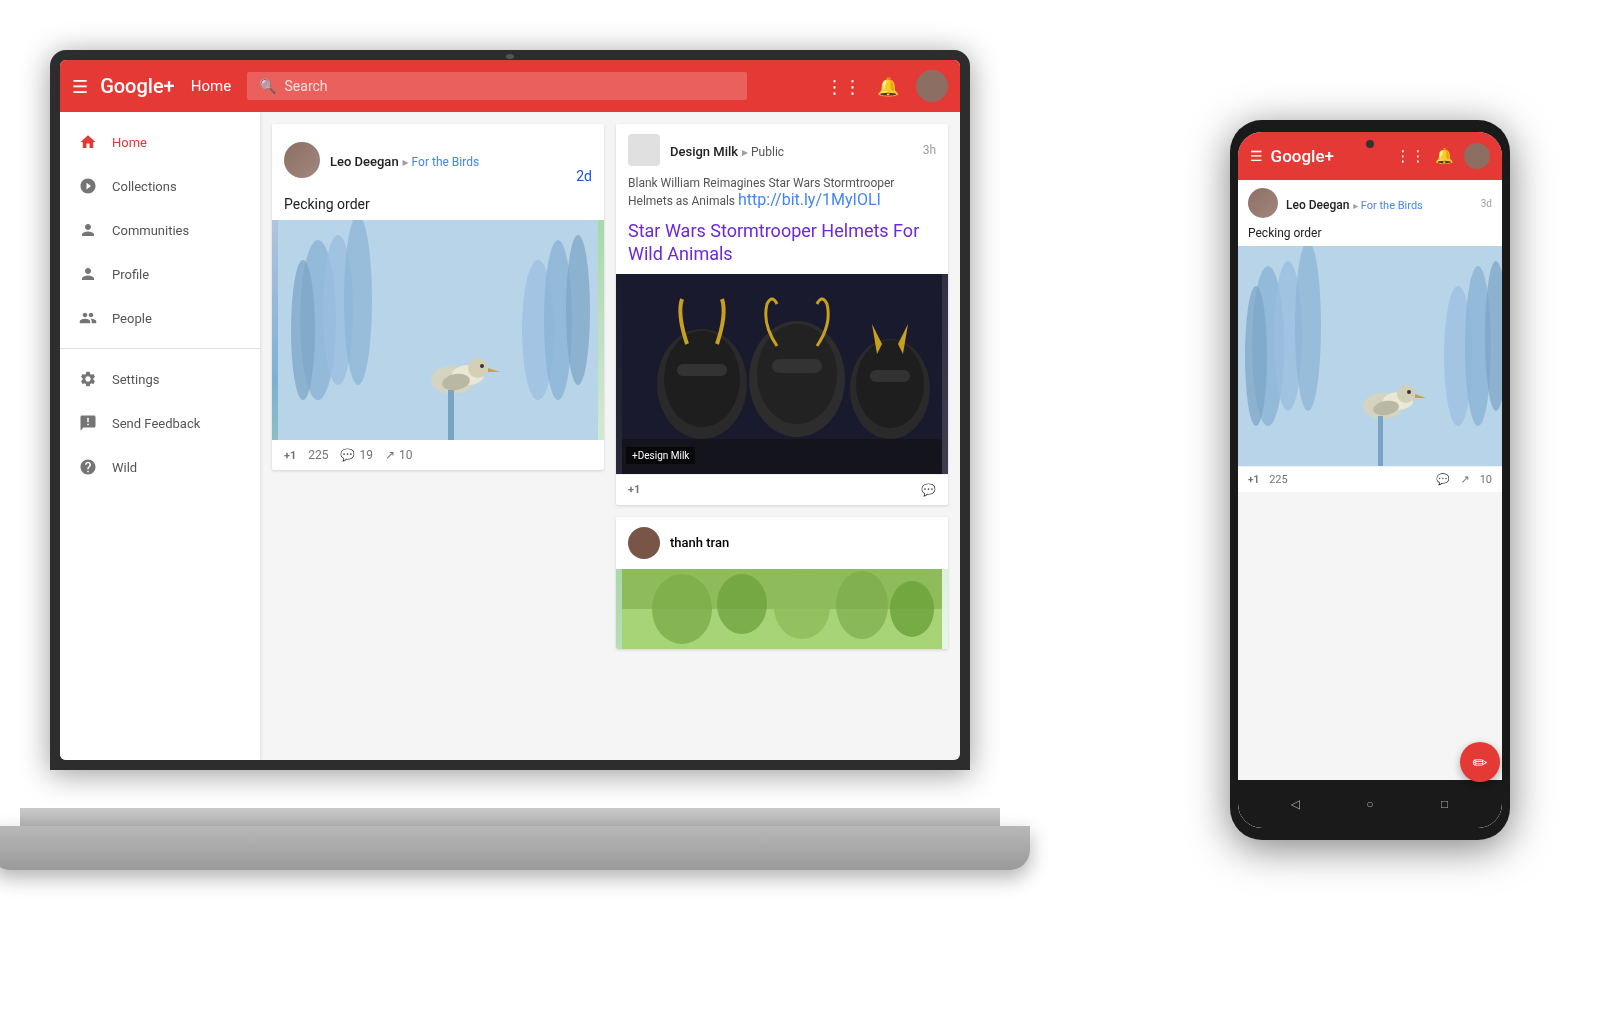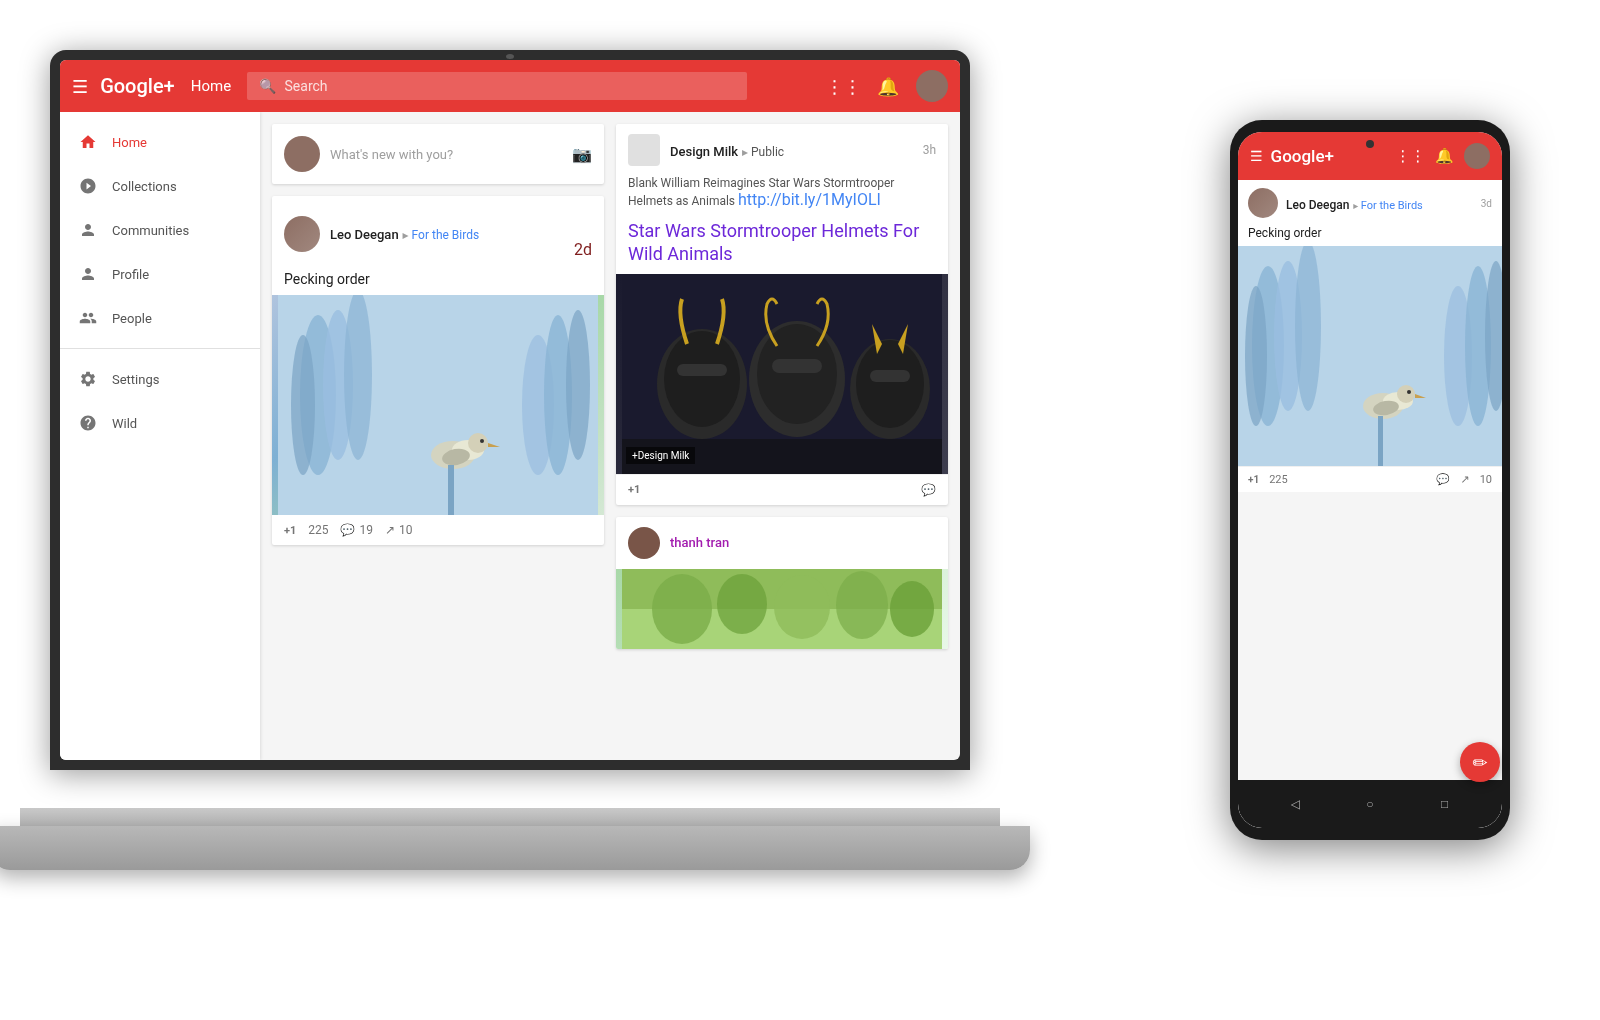--- a/index.html
+++ b/index.html
@@ -270,22 +270,22 @@
       color: #212121;
     }
 
     .post-circle {
       font-size: 12px;
       color: #4285f4;
     }
 
     .post-time {
       margin-left: auto;
-      font-size: 16px;
-      color: #7f1d1d;
+      font-size: 14px;
+      color: #1d4ed8;
       margin-top: 32px;
     }
 
     .post-title {
       padding: 0 12px 8px;
       font-size: 14px;
       color: #212121;
     }
 
     .post-image {
@@ -392,21 +392,21 @@
       width: 32px;
       height: 32px;
       border-radius: 50%;
       background: #795548;
       flex-shrink: 0;
     }
 
     .thanh-name {
       font-size: 13px;
       font-weight: 500;
-      color: #a21caf;
+      color: #000000;
     }
 
     .thanh-image {
       width: 100%;
       height: 80px;
       background: linear-gradient(135deg, #a8d8a8 0%, #c8e8c8 50%, #e8f8e8 100%);
     }
 
     
     .phone {
@@ -686,40 +686,43 @@
 
               <div class="sidebar-item">
                 <span class="sidebar-icon">
                   <svg width="18" height="18" viewBox="0 0 24 24" fill="#757575">
                       <path d="M19.14,12.94c0.04-0.3,0.06-0.61,0.06-0.94c0-0.32-0.02-0.64-0.07-0.94l2.03-1.58c0.18-0.14,0.23-0.41,0.12-0.61 l-1.92-3.32c-0.12-0.22-0.37-0.29-0.59-0.22l-2.39,0.96c-0.5-0.38-1.03-0.7-1.62-0.94L14.4,2.81c-0.04-0.24-0.24-0.41-0.48-0.41 h-3.84c-0.24,0-0.43,0.17-0.47,0.41L9.25,5.35C8.66,5.59,8.12,5.92,7.63,6.29L5.24,5.33c-0.22-0.08-0.47,0-0.59,0.22L2.74,8.87 C2.62,9.08,2.66,9.34,2.86,9.48l2.03,1.58C4.84,11.36,4.8,11.69,4.8,12s0.02,0.64,0.07,0.94l-2.03,1.58 c-0.18,0.14-0.23,0.41-0.12,0.61l1.92,3.32c0.12,0.22,0.37,0.29,0.59,0.22l2.39-0.96c0.5,0.38,1.03,0.7,1.62,0.94l0.36,2.54 c0.05,0.24,0.24,0.41,0.48,0.41h3.84c0.24,0,0.44-0.17,0.47-0.41l0.36-2.54c0.59-0.24,1.13-0.56,1.62-0.94l2.39,0.96 c0.22,0.08,0.47,0,0.59-0.22l1.92-3.32c0.12-0.22,0.07-0.47-0.12-0.61L19.14,12.94z M12,15.6c-1.98,0-3.6-1.62-3.6-3.6 s1.62-3.6,3.6-3.6s3.6,1.62,3.6,3.6S13.98,15.6,12,15.6z"></path>
                     </svg>
                 </span>
                 <span>Settings</span>
               </div>
 
+              <div class="sidebar-item">
+                <span class="sidebar-icon">
+                  <svg width="18" height="18" viewBox="0 0 24 24" fill="#757575">
+                      <path d="M20 2H4c-1.1 0-1.99.9-1.99 2L2 22l4-4h14c1.1 0 2-.9 2-2V4c0-1.1-.9-2-2-2zm-7 9h-2V5h2v6zm0 4h-2v-2h2v2z"></path>
+                    </svg>
+                </span>
+                <span>Send Feedback</span>
+              </div>
 
               <div class="sidebar-item">
                 <span class="sidebar-icon">
                   <svg width="18" height="18" viewBox="0 0 24 24" fill="#757575">
                       <path d="M12 2C6.48 2 2 6.48 2 12s4.48 10 10 10 10-4.48 10-10S17.52 2 12 2zm1 17h-2v-2h2v2zm2.07-7.75l-.9.92C13.45 12.9 13 13.5 13 15h-2v-.5c0-1.1.45-2.1 1.17-2.83l1.24-1.26c.37-.36.59-.86.59-1.41 0-1.1-.9-2-2-2s-2 .9-2 2H8c0-2.21 1.79-4 4-4s4 1.79 4 4c0 .88-.36 1.68-.93 2.25z"></path>
                     </svg>
                 </span>
                 <span>Wild</span>
               </div>
             </div>
 
             <div class="feed">
 
               <div class="feed-column">
 
-                <div class="card whats-new">
-                  <div class="whats-new-avatar"></div>
-                  <div class="whats-new-input">What's new with you?</div>
-                  <span class="whats-new-camera">📷</span>
-                </div>
 
                 <div class="card">
                   <div class="post-header">
                     <div class="post-avatar" style="background:linear-gradient(135deg,#8d6e63,#a1887f);"></div>
                     <div>
                       <div>
                         <span class="post-author">Leo Deegan</span>
                         <span style="color:#9e9e9e;font-size:12px;"> ▸ </span>
                         <span class="post-circle">For the Birds</span>
                       </div>

